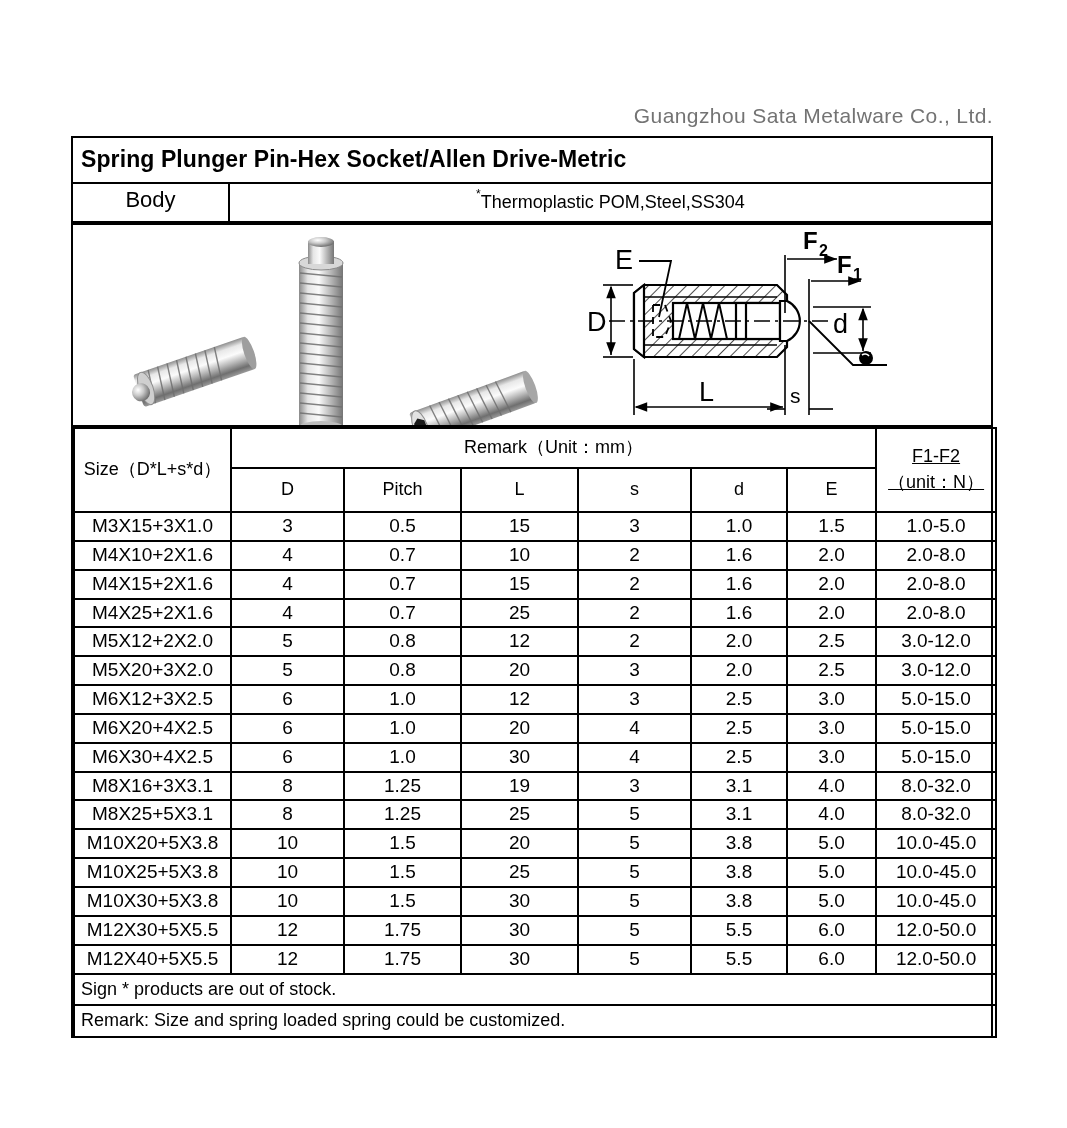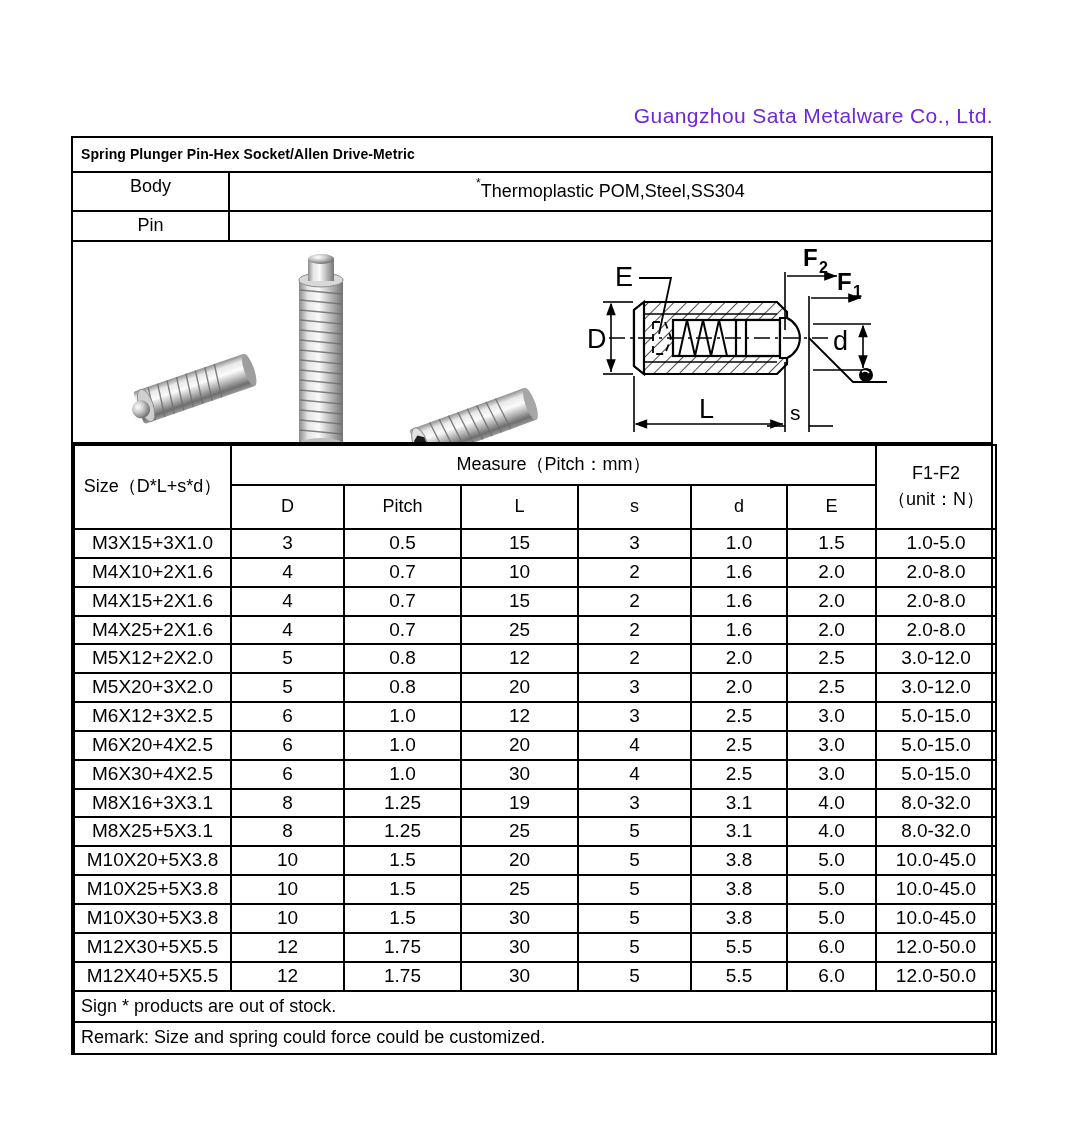--- a/index.html
+++ b/index.html
@@ -10,45 +10,45 @@
     color: #000000;
   }
   .page { position: relative; width: 1067px; height: 1128px; }
 
   .company-line {
     position: absolute;
     left: 71px; top: 104px; width: 922px;
     text-align: right;
     font-size: 21px;
     letter-spacing: 0.4px;
-    color: #6d28d9;
+    color: #737373;
   }
 
   .sheet {
     position: absolute;
     left: 71px; top: 136px; width: 922px;
     border: 2px solid #000;
     border-bottom: none;
   }
 
   .title-bar {
     border-bottom: 2px solid #000;
     padding: 8px 6px 9px 8px;
-    font-size: 14px;
+    font-size: 23px;
     font-weight: bold;
     letter-spacing: 0.1px;
     white-space: nowrap;
   }
 
   .mat-row { display: flex; border-bottom: 2px solid #000; }
   .mat-label {
     width: 157px; min-width: 157px;
     border-right: 2px solid #000;
     text-align: center;
-    font-size: 18px;
+    font-size: 22px;
     padding: 3px 0 4px;
   }
   .mat-value {
     flex: 1;
     text-align: center;
     font-size: 18px;
     padding: 3px 0 8px;
   }
   .star { font-size: 12px; vertical-align: 10px; }
 
@@ -80,21 +80,21 @@
     border: 2px solid #000;
     text-align: center;
     font-size: 19px;
     padding: 2px 0 3px;
     font-weight: normal;
     line-height: 1.15;
   }
   .spec th { font-size: 18px; }
   .spec .h-size { height: 84px; text-align: center; }
   .spec .h-measure { height: 40px; }
-  .spec .h-f { height: 84px; line-height: 1.4; }
+  .spec .h-f { height: 84px; line-height: 1.4; text-decoration: underline; }
   .spec td.size-cell { font-size: 19px; }
   .spec tbody tr { height: 22px; }
 
   .note-row td {
     border: 2px solid #000;
     text-align: left;
     padding: 4px 0 5px 6px;
     font-size: 18px;
     margin-left: 28px;
   }
@@ -119,21 +119,20 @@
 
     <div class="title-bar">Spring Plunger Pin-Hex Socket/Allen Drive-Metric</div>
 
     <div class="mat-row">
       <div class="mat-label">Body</div>
       <div class="mat-value"><span class="star">*</span><span>Thermoplastic POM,Steel,SS304</span></div>
     </div>
 
 
     <div class="mat-row">
-      <div class="mat-label">Pin</div>
     </div>
 
     <div class="figure-panel">
 
       <div class="photo-area">
         <svg width="508" height="202" viewBox="0 0 508 202" xmlns="http://www.w3.org/2000/svg">
           <defs>
             <linearGradient id="chrome" x1="0" y1="0" x2="0" y2="1">
               <stop offset="0%" stop-color="#8f8f8f"></stop>
               <stop offset="18%" stop-color="#e8e8e8"></stop>
@@ -330,21 +329,21 @@
           <col class="col-pitch">
           <col class="col-l">
         <col class="col-s">
           <col class="col-dd">
           <col class="col-e">
           <col class="col-f">
       </colgroup>
       <thead>
         <tr>
           <th class="h-size" rowspan="2">Size（D*L+s*d）</th>
-          <th class="h-measure" colspan="6">Measure（Pitch：mm）</th>
+          <th class="h-measure" colspan="6">Remark（Unit：mm）</th>
           <th class="h-f" rowspan="2">
             <span>F1-F2</span><br>
             <span>（unit：N）</span>
           </th>
         </tr>
         <tr>
           <th>D</th>
           <th>Pitch</th>
           <th>L</th>
           <th>s</th>
@@ -512,19 +511,19 @@
             <td>5.5</td>
             <td>6.0</td>
             <td>12.0-50.0</td>
           </tr>
         </tbody>
       <tfoot>
         <tr class="note-row">
           <td colspan="8">Sign * products are out of stock.</td>
         </tr>
         <tr class="note-row">
-          <td colspan="8">Remark: Size and spring could force could be customized.</td>
+          <td colspan="8">Remark: Size and spring loaded spring could be customized.</td>
         </tr>
       </tfoot>
     </table>
 
   </div>
 </div>
 
 </body></html>

